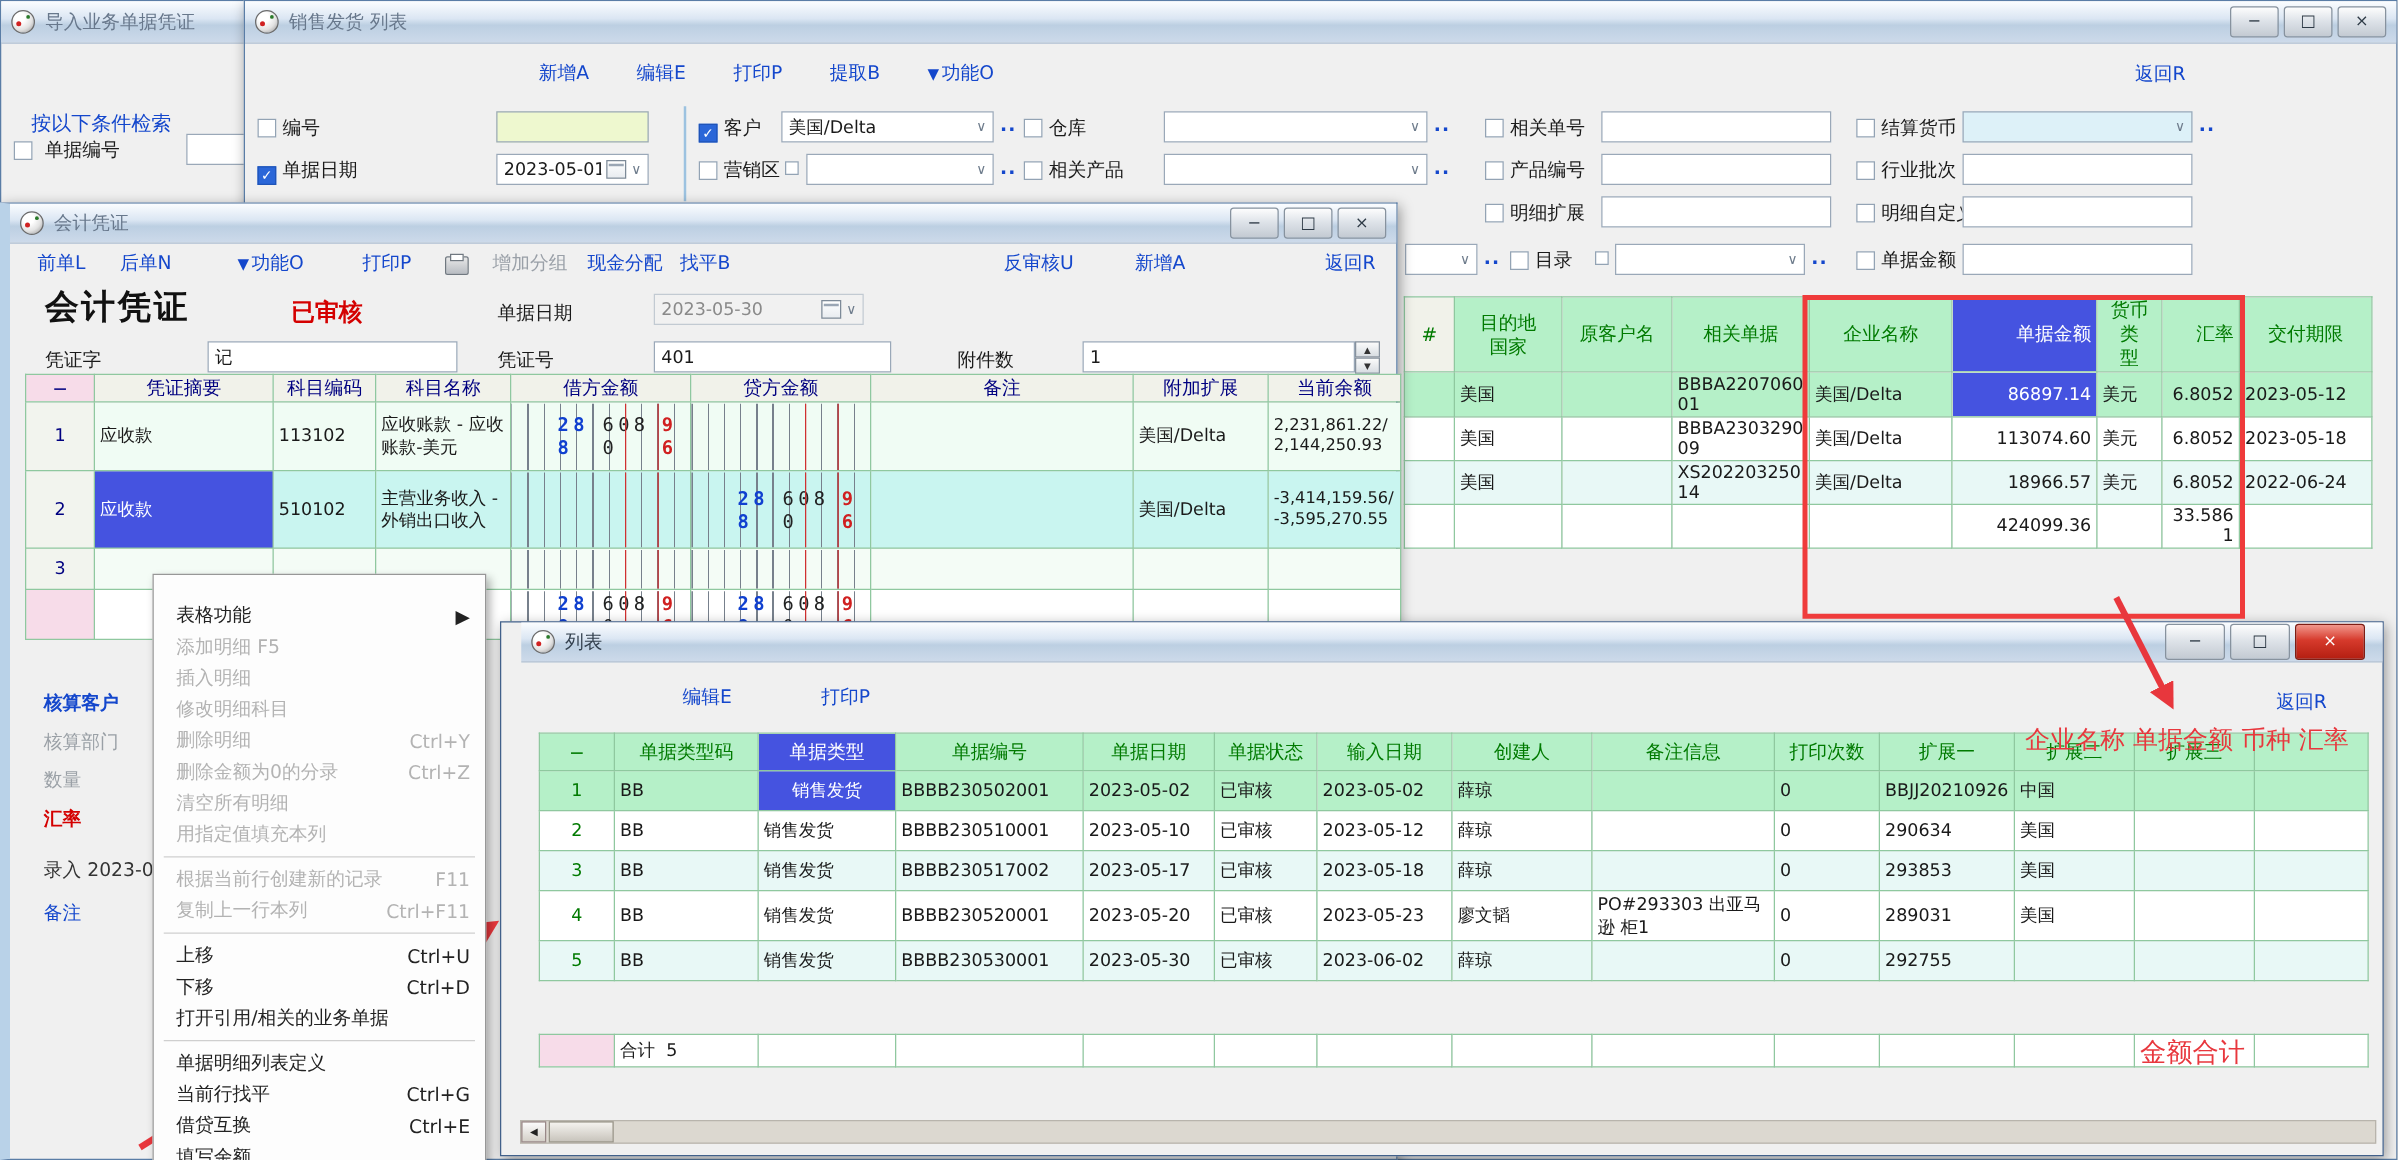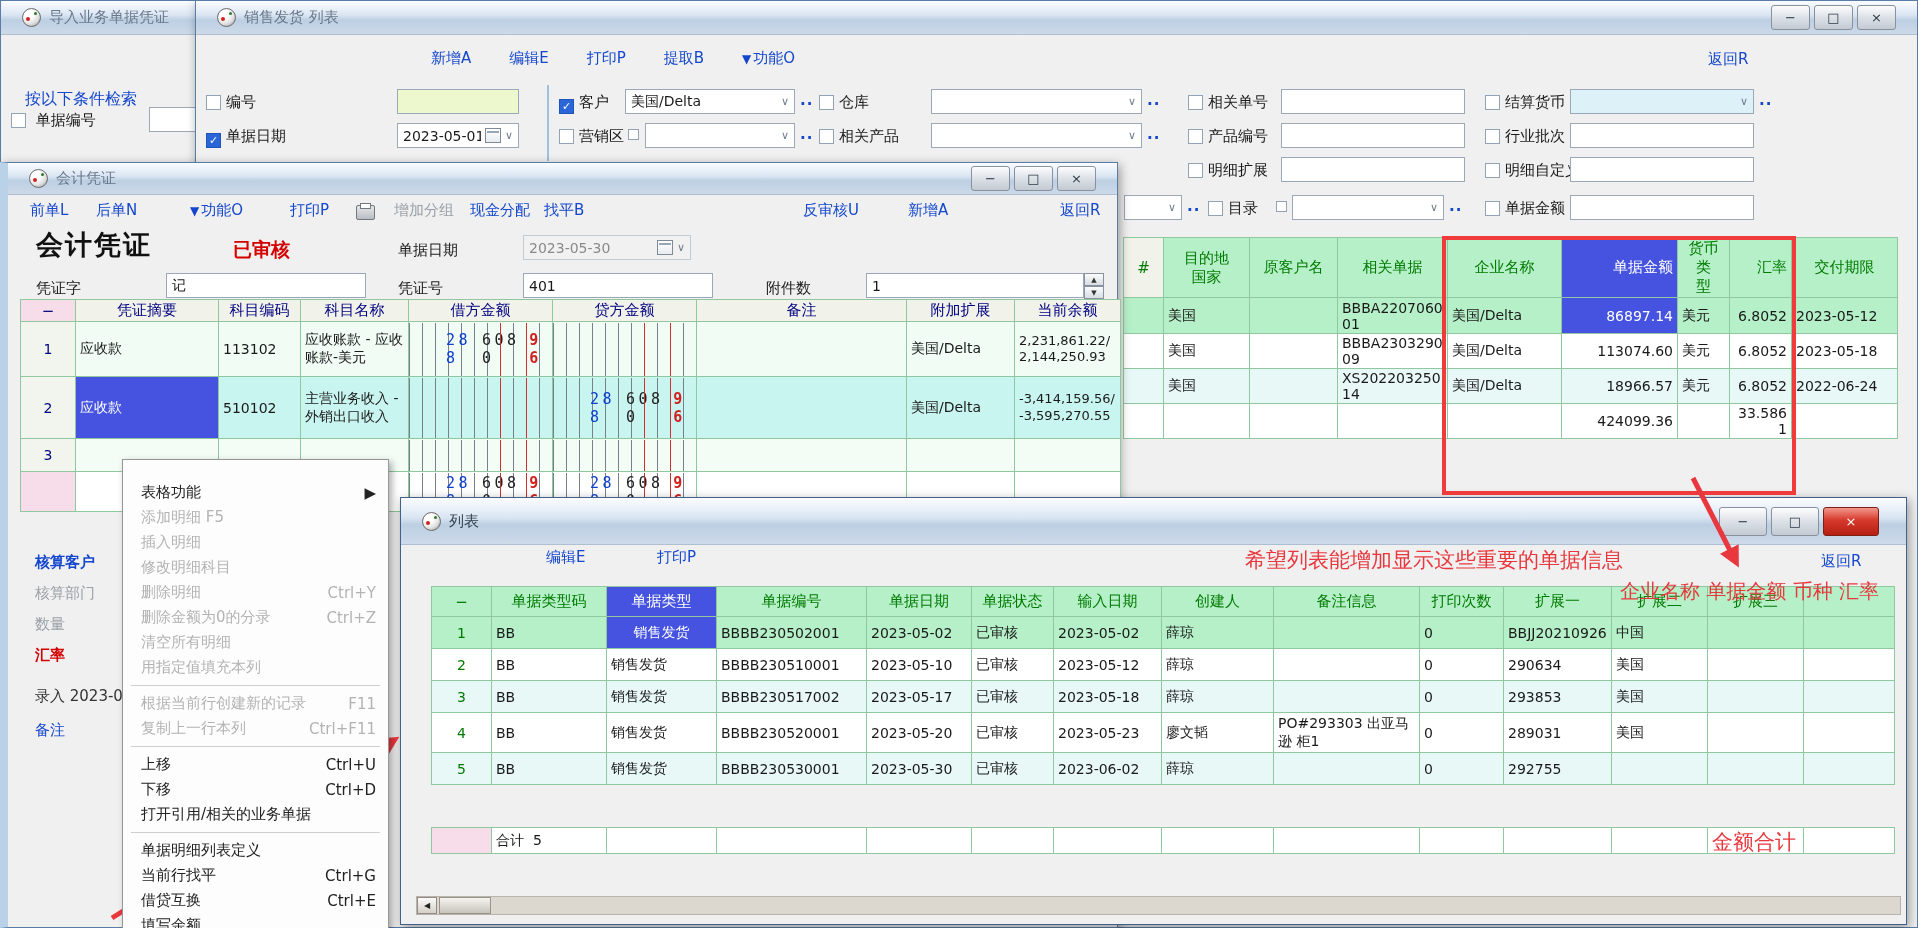--- a/index.html
+++ b/index.html
@@ -1,21 +1,21 @@
 <!DOCTYPE html>
 <html><head>
 <meta charset="utf-8">
 <style>
   html,body{margin:0;padding:0;background:#9aa8b8;}
   #screen{position:relative;width:1918px;height:928px;overflow:hidden;background:#c9d6e4;
           font-family:"DejaVu Sans",sans-serif;font-size:15px;color:#1a1a1a;}
   .abs{position:absolute;}
   .win{position:absolute;background:#f0f0f0;border:1px solid #5a7da6;box-shadow:2px 3px 10px rgba(0,0,0,.38);box-sizing:border-box;}
   .tbar{position:absolute;left:0;right:0;top:0;background:linear-gradient(#fbfdff,#dbe6f3 42%,#bccfe2 58%,#cddaea);
-        display:flex;align-items:center;gap:8px;padding:0 21px;color:#68788c;box-sizing:border-box;border-bottom:1px solid #aebfd2;}
+        display:flex;align-items:center;gap:8px;padding:0 8px;color:#68788c;box-sizing:border-box;border-bottom:1px solid #aebfd2;}
   .appicon{width:17px;height:17px;border-radius:50%;flex:0 0 17px;border:1px solid #6b6b6b;position:relative;
            background:radial-gradient(circle at 35% 30%,#ffffff 25%,#e2e2e2 60%,#8f8f8f);}
   .appicon::after{content:"";position:absolute;left:3px;top:8px;width:4px;height:4px;background:#d02222;border-radius:50%;}
   .appicon::before{content:"";position:absolute;right:3px;top:3px;width:3px;height:3px;background:#2a7a2a;border-radius:50%;}
   .wbtns{margin-left:auto;display:flex;gap:4px;}
   .wbtn{width:37px;height:23px;border:1px solid #87929e;border-radius:3px;display:flex;align-items:center;justify-content:center;
         font-size:13px;color:#2e3a46;background:linear-gradient(#fdfdfd,#dde2e8 48%,#c3cad2);}
   .wbtn.red{background:linear-gradient(#f2978c,#d63a2c 45%,#b41e11);color:#fff;border-color:#7e1d14;}
   .link{color:#1447cc;cursor:pointer;white-space:nowrap;}
   .glink{color:#9aa0a8;white-space:nowrap;}
@@ -74,21 +74,21 @@
   .vr2 td{background:#c9f5f0;}
   .vr3 td{background:#f4fcf6;}
   .vtot td{background:#ffffff;}
   .selblue{background:#4553e0 !important;color:#fff;}
   td.amt{padding:0;}
   .ledger{position:relative;width:100%;height:100%;min-height:30px;
           background:repeating-linear-gradient(90deg,#77808c 0 1px,transparent 1px 13px);
           display:flex;align-items:center;}
   .rl{position:absolute;top:0;bottom:0;width:1px;background:#d03030;}
   .ledger b{font-family:"DejaVu Sans Mono",monospace;font-size:15px;letter-spacing:3.5px;font-weight:normal;padding-left:2px;}
-  .ledger b.dB{color:#1040d0;font-weight:normal;padding-left:37px;}
+  .ledger b.dB{color:#1040d0;font-weight:bold;padding-left:37px;}
   .ledger b.dK{color:#222;}
   .ledger b.dR{color:#d02020;font-weight:bold;}
   .balcell{font-size:13px;line-height:1.25;}
   
   #ctx{position:absolute;left:122px;top:459px;width:267px;background:#fdfdfd;border:1px solid #979797;
        box-shadow:3px 3px 7px rgba(0,0,0,.32);z-index:70;padding:20px 0;box-sizing:border-box;}
   .mi{height:25px;display:flex;align-items:center;padding:0 12px 0 18px;font-size:15px;color:#222;white-space:nowrap;}
   .mi .sc{margin-left:auto;padding-left:14px;}
   .mi.dis{color:#b3b3b3;}
   .msep{height:1px;background:#cfcfcf;margin:5px 8px;}
@@ -414,21 +414,21 @@
     
     <span class="abs link" style="left:27px;top:390px;font-weight:bold;">核算客户</span>
     <span class="abs" style="left:27px;top:421px;color:#9aa0a6;">核算部门</span>
     <span class="abs" style="left:27px;top:452px;color:#9aa0a6;">数量</span>
     <span class="abs" style="left:27px;top:483px;color:#d40000;font-weight:bold;">汇率</span>
     <span class="abs" style="left:27px;top:524px;color:#333;">录入  2023-06-02</span>
     <span class="abs link" style="left:27px;top:558px;">备注</span>
   </div>
 
   <div class="win" id="win-list" style="left:400px;top:497px;width:1507px;height:428px;z-index:40;border-color:#41608a;">
-    <div class="tbar" style="height:47px;color:#33404e;">
+    <div class="tbar" style="height:32px;color:#33404e;margin-left:16px;">
       <span class="appicon"></span>
       <span>列表</span>
       <span class="wbtns" style="margin-right:6px;">
         <span class="wbtn" style="width:46px;height:27px;">−</span>
         <span class="wbtn" style="width:46px;height:27px;">□</span>
         <span class="wbtn red" style="width:54px;height:27px;">×</span>
       </span>
     </div>
     <span class="abs link" style="left:145px;top:50px;">编辑E</span>
     <span class="abs link" style="left:256px;top:50px;">打印P</span>
@@ -590,21 +590,20 @@
         </tbody>
     </table>
 
     <div class="sbtrack" style="left:15px;top:398px;width:1483px;">
       <span class="sbbtn">◀</span>
       <span class="sbthumb"></span>
     </div>
   </div>
 
   <div id="redbox"></div>
-  <div class="rednote" style="left:1245px;top:546px;">希望列表能增加显示这些重要的单据信息</div>
   <div class="rednote" style="left:1620px;top:578px;font-size:20px;">企业名称  单据金额 币种  汇率</div>
   <div class="rednote" style="left:1712px;top:828px;">金额合计</div>
   <svg id="overlay">
     <defs>
       <marker id="ah" viewBox="0 0 10 10" refX="7" refY="5" markerWidth="4.2" markerHeight="4.2" orient="auto-start-reverse">
         <path d="M0,0 L10,5 L0,10 z" fill="#e8373d"></path>
       </marker>
     </defs>
     <line x1="1693" y1="478" x2="1736" y2="562" stroke="#e8373d" stroke-width="5" marker-end="url(#ah)"></line>
     <line x1="112" y1="918" x2="394" y2="740" stroke="#e8373d" stroke-width="5" marker-end="url(#ah)"></line>

